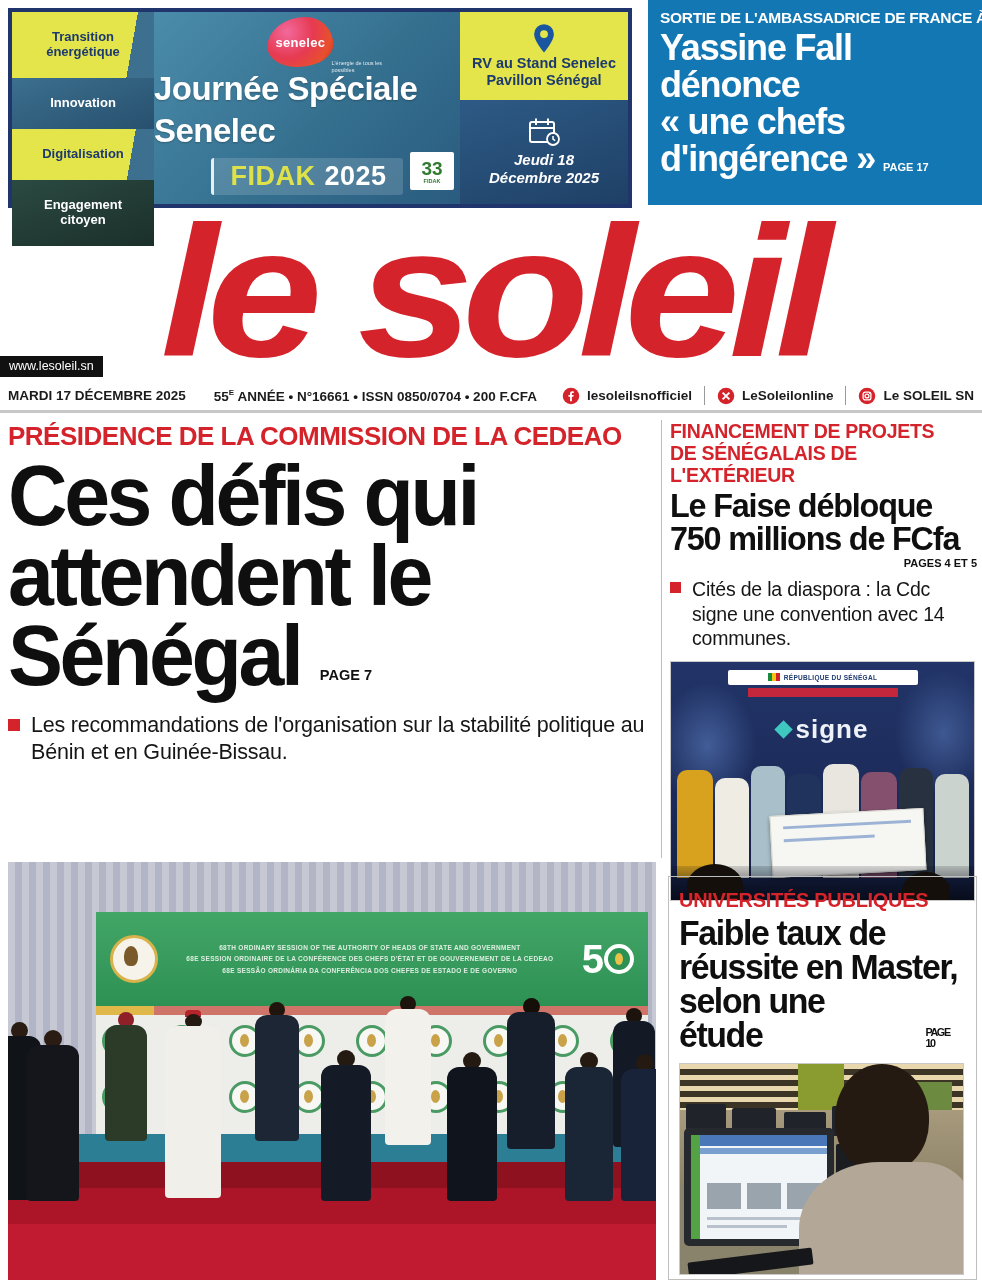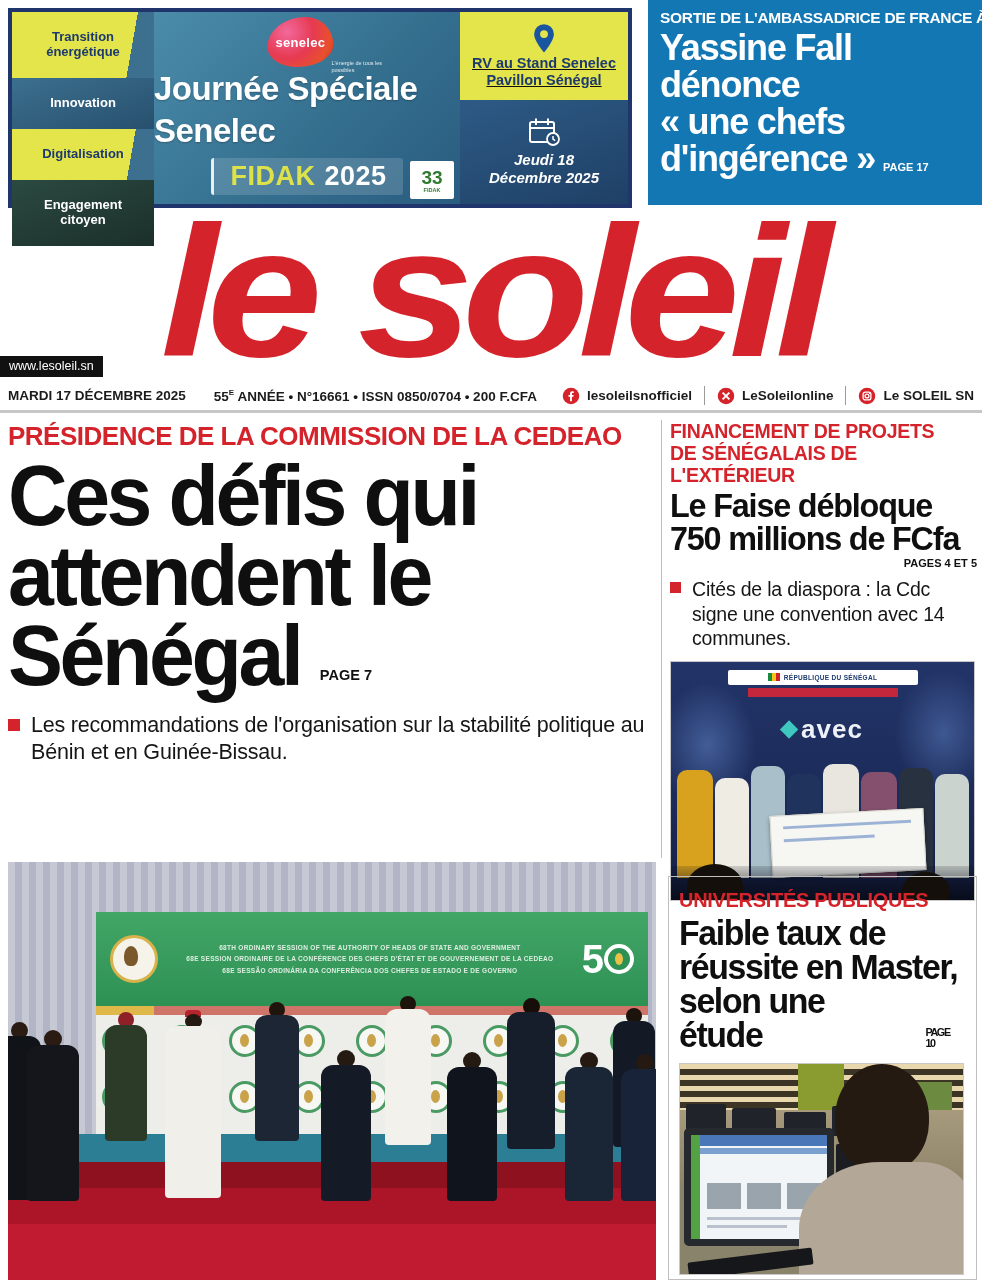--- a/index.html
+++ b/index.html
@@ -19,25 +19,25 @@
   .blob{position:absolute;left:50%;top:5px;transform:translateX(-60%);width:66px;height:50px;
     background:radial-gradient(circle at 30% 30%,#f2699c 0%,#e63a52 45%,#e8502c 75%,#c92320 100%);
     border-radius:58% 42% 55% 45%/60% 55% 45% 40%;display:flex;align-items:center;justify-content:center;}
   .blob span{color:#fff;font-weight:700;font-size:13px;letter-spacing:.3px;}
   .blob-tag{position:absolute;left:58%;top:48px;font-size:5.5px;color:#fff;opacity:.85;width:60px;line-height:1.2;}
   .ad-title{position:absolute;left:0;right:0;color:#fff;font-weight:700;font-size:33px;letter-spacing:-0.5px;text-shadow:0 1px 2px rgba(0,0,0,.25);}
   .fidak-row{position:absolute;left:0;right:0;top:146px;display:flex;justify-content:center;}
   .fidak-pill{display:inline-flex;align-items:center;gap:9px;padding:3px 16px;background:rgba(190,210,225,.22);border-left:3px solid #e9eef2;border-radius:3px;}
   .fidak-pill .f1{color:#dde24a;font-weight:700;font-size:27px;letter-spacing:.5px;}
   .fidak-pill .f2{color:#ffffff;font-weight:700;font-size:27px;letter-spacing:.5px;}
-  .fidakbox{position:absolute;right:6px;bottom:5px;width:44px;height:38px;background:#fff;border-radius:2px;display:flex;flex-direction:column;align-items:center;justify-content:center;}
+  .fidakbox{position:absolute;right:6px;bottom:14px;width:44px;height:38px;background:#fff;border-radius:2px;display:flex;flex-direction:column;align-items:center;justify-content:center;}
   .fidakbox .n{color:#2f7a2f;font-weight:700;font-size:19px;line-height:1;}
   .fidakbox .l{color:#2f7a2f;font-weight:700;font-size:5.5px;}
   .ad-right{width:168px;display:flex;flex-direction:column;}
-  .ad-right-top{height:88px;background:#e4e54b;display:flex;flex-direction:column;align-items:center;justify-content:center;text-align:center;text-decoration:underline;}
+  .ad-right-top{height:88px;background:#e4e54b;display:flex;flex-direction:column;align-items:center;justify-content:center;text-align:center;}
   .ad-right-top .txt{color:#1d3a6e;font-weight:700;font-size:14.5px;line-height:1.15;}
   .ad-right-bot{flex:1;background:linear-gradient(160deg,#2d5a85,#1f4066);display:flex;flex-direction:column;align-items:center;justify-content:center;text-align:center;gap:4px;font-style:italic;}
   .ad-right-bot .txt{color:#fff;font-weight:700;font-size:15px;line-height:1.2;}
   
   #topstory{left:648px;top:0;width:334px;height:205px;background:#1377b4;box-sizing:border-box;padding:9px 12px 0 12px;}
   #topstory .kick{color:#fff;font-weight:700;font-size:15.5px;letter-spacing:-0.3px;white-space:nowrap;}
   #topstory .hl{color:#fff;font-weight:700;font-size:36px;line-height:1.03;letter-spacing:-1.2px;margin-top:2px;}
   #topstory .pref{color:#fff;font-weight:700;font-size:11px;margin-left:8px;letter-spacing:0;}
   
   #masthead{left:0;top:206px;width:982px;height:176px;overflow:hidden;}
@@ -374,21 +374,21 @@
       <span class="flag">
           <i style="background:#1b8a3f;"></i>
           <i style="background:#f2c514;"></i>
           <i style="background:#d02327;"></i>
         </span>
       <span class="t">RÉPUBLIQUE DU SÉNÉGAL</span>
     </div>
     <div class="fp-red"></div>
     <div class="fp-logo">
       <span class="dia"></span>
-      <span class="t">avec</span>
+      <span class="t">signe</span>
     </div>
     <div class="ffig" style="left:6px;top:108px;width:36px;height:108px;background:#d8a21f;"></div>
     <div class="ffig" style="left:44px;top:116px;width:34px;height:100px;background:#efece4;"></div>
     <div class="ffig" style="left:80px;top:104px;width:34px;height:112px;background:#a9bfc9;"></div>
     <div class="ffig" style="left:116px;top:112px;width:34px;height:104px;background:#20335c;"></div>
     <div class="ffig" style="left:152px;top:102px;width:36px;height:114px;background:#e8e6df;"></div>
     <div class="ffig" style="left:190px;top:110px;width:36px;height:106px;background:#84506e;"></div>
     <div class="ffig" style="left:228px;top:106px;width:34px;height:110px;background:#27313f;"></div>
     <div class="ffig" style="left:264px;top:112px;width:34px;height:104px;background:#cbd3ce;"></div>
     <div class="fcheck">

